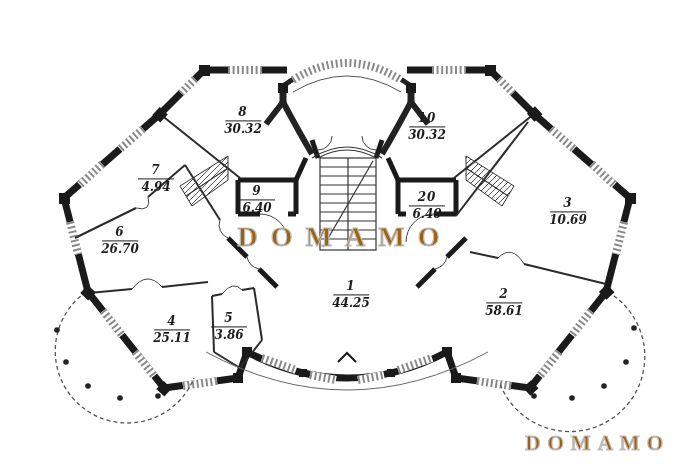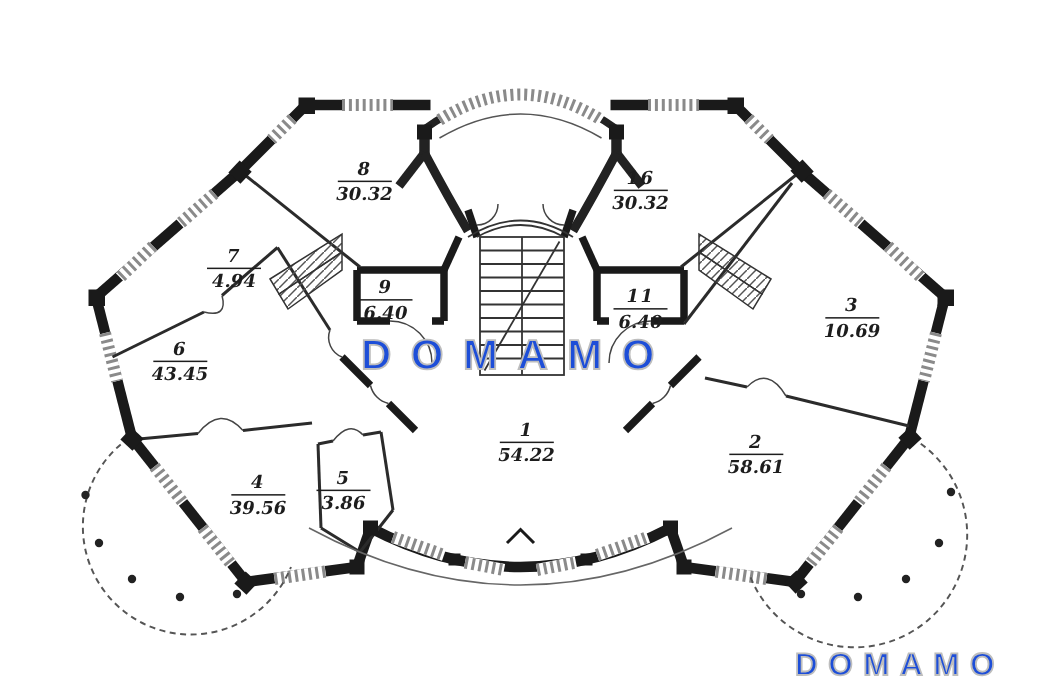--- a/index.html
+++ b/index.html
@@ -4,22 +4,22 @@
 <style>
   html,body{margin:0;padding:0;background:#fff;}
   #stage{position:relative;width:694px;height:464px;background:#ffffff;overflow:hidden;
          font-family:"DejaVu Serif", serif;}
   #plan-svg{position:absolute;left:0;top:0;}
   .room-label{position:absolute;transform:translate(-50%,-50%);display:flex;flex-direction:column;
               align-items:center;font:italic 700 12px "DejaVu Serif", serif;color:#1d1d1d;
               line-height:1.05;z-index:3;}
   .room-label .rl{width:36px;border-top:1.4px solid #1d1d1d;margin:1px 0 2px 0;}
   .room-label .rn{letter-spacing:1px;}
-  .wm{position:absolute;z-index:4;font-family:Liberation Sans, sans-serif;font-weight:700;
-      color:#1d4ed8;-webkit-text-stroke:1.2px #bdbdbd;user-select:none;}
+  .wm{position:absolute;z-index:4;font-family:Liberation Serif, serif;font-weight:700;
+      color:#a16207;-webkit-text-stroke:1.2px #bdbdbd;user-select:none;}
   #wm-center{left:345px;top:237px;transform:translate(-50%,-50%);font-size:28px;letter-spacing:13px;}
   #wm-corner{right:24px;bottom:8px;font-size:21px;letter-spacing:7px;}
 </style>
 </head>
 <body>
 
 <div id="stage">
 
   <svg id="plan-svg" width="694" height="464" viewBox="0 0 694 464">
     <defs>
@@ -202,68 +202,68 @@
       <rect x="278" y="83" width="10" height="10"></rect>
       <rect x="406" y="83" width="10" height="10"></rect>
       <rect x="299" y="369" width="8" height="8"></rect>
       <rect x="387" y="369" width="8" height="8"></rect>
     </g>
   </svg>
 
   <div class="room-label" style="left:351px;top:295px">
     <span class="rn">1</span>
       <span class="rl"></span>
-    <span class="ra">54.22</span>
+    <span class="ra">44.25</span>
   </div>
   <div class="room-label" style="left:504px;top:303px">
     <span class="rn">2</span>
       <span class="rl"></span>
     <span class="ra">58.61</span>
   </div>
   <div class="room-label" style="left:568px;top:212px">
     <span class="rn">3</span>
       <span class="rl"></span>
     <span class="ra">10.69</span>
   </div>
   <div class="room-label" style="left:172px;top:330px">
     <span class="rn">4</span>
       <span class="rl"></span>
-    <span class="ra">39.56</span>
+    <span class="ra">25.11</span>
   </div>
   <div class="room-label" style="left:229px;top:327px">
     <span class="rn">5</span>
       <span class="rl"></span>
     <span class="ra">3.86</span>
   </div>
   <div class="room-label" style="left:120px;top:241px">
     <span class="rn">6</span>
       <span class="rl"></span>
-    <span class="ra">43.45</span>
+    <span class="ra">26.70</span>
   </div>
   <div class="room-label" style="left:156px;top:179px">
     <span class="rn">7</span>
       <span class="rl"></span>
     <span class="ra">4.94</span>
   </div>
   <div class="room-label" style="left:243px;top:121px">
     <span class="rn">8</span>
       <span class="rl"></span>
     <span class="ra">30.32</span>
   </div>
   <div class="room-label" style="left:257px;top:200px">
     <span class="rn">9</span>
       <span class="rl"></span>
     <span class="ra">6.40</span>
   </div>
   <div class="room-label" style="left:427px;top:127px">
-    <span class="rn">16</span>
+    <span class="rn">10</span>
       <span class="rl"></span>
     <span class="ra">30.32</span>
   </div>
   <div class="room-label" style="left:427px;top:206px">
-    <span class="rn">11</span>
+    <span class="rn">20</span>
       <span class="rl"></span>
     <span class="ra">6.40</span>
   </div>
 
   <div id="wm-center" class="wm">DOMAMO</div>
   <div id="wm-corner" class="wm">DOMAMO</div>
 </div>
 
 </body></html>

